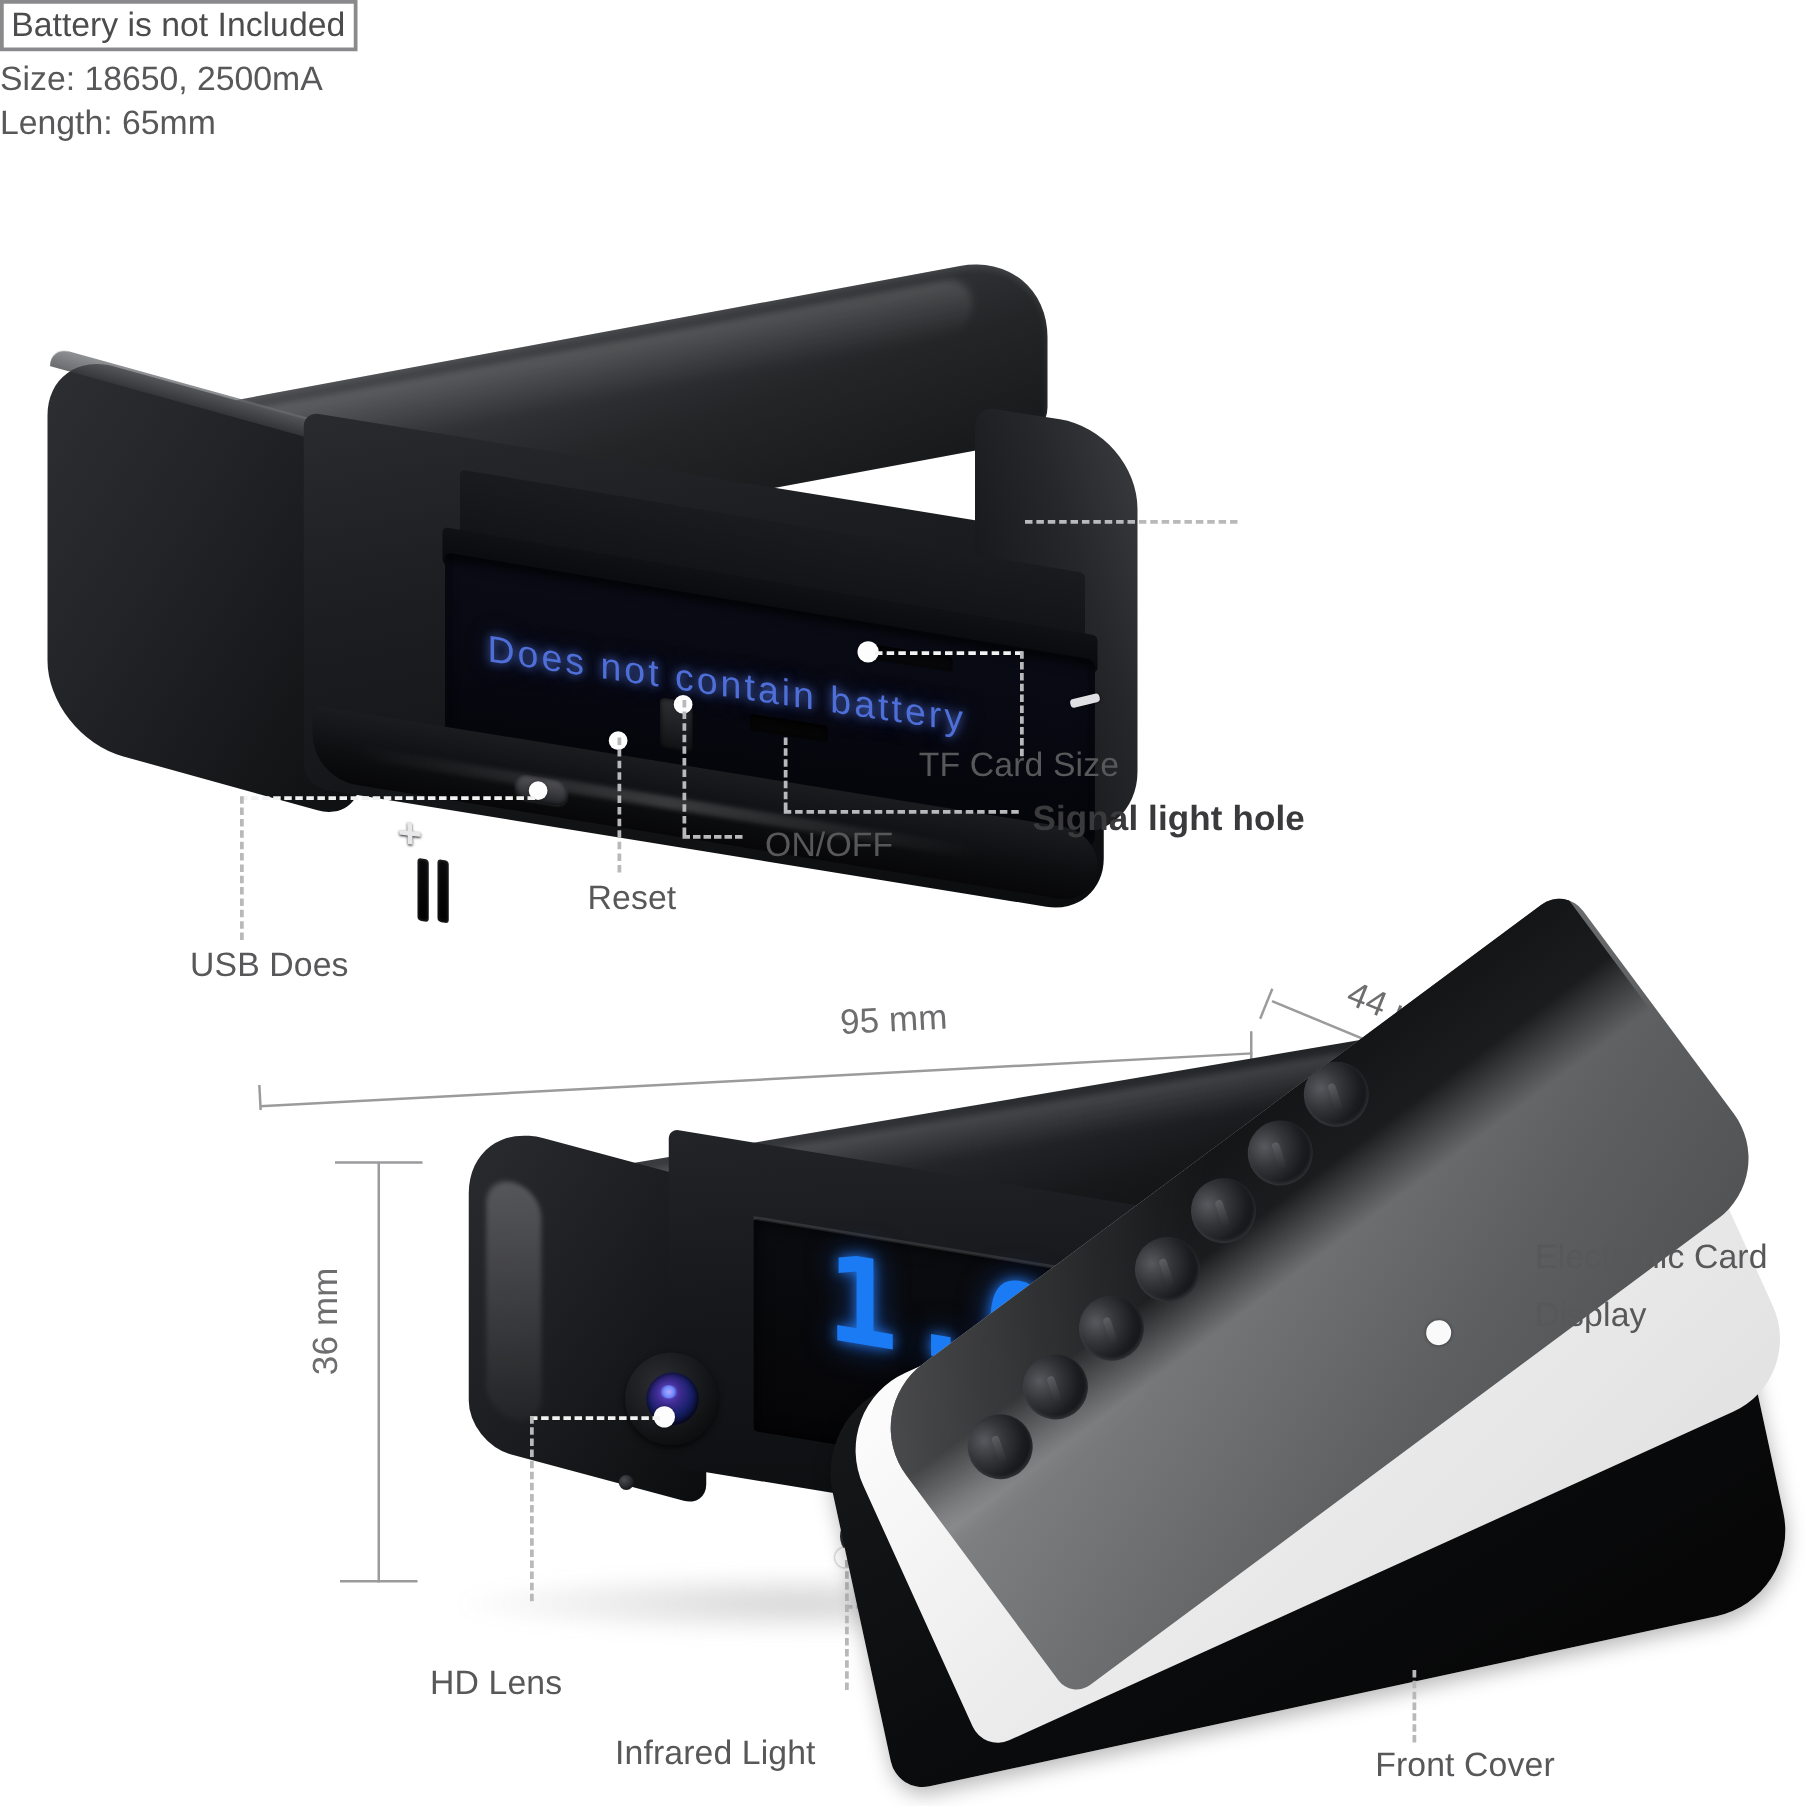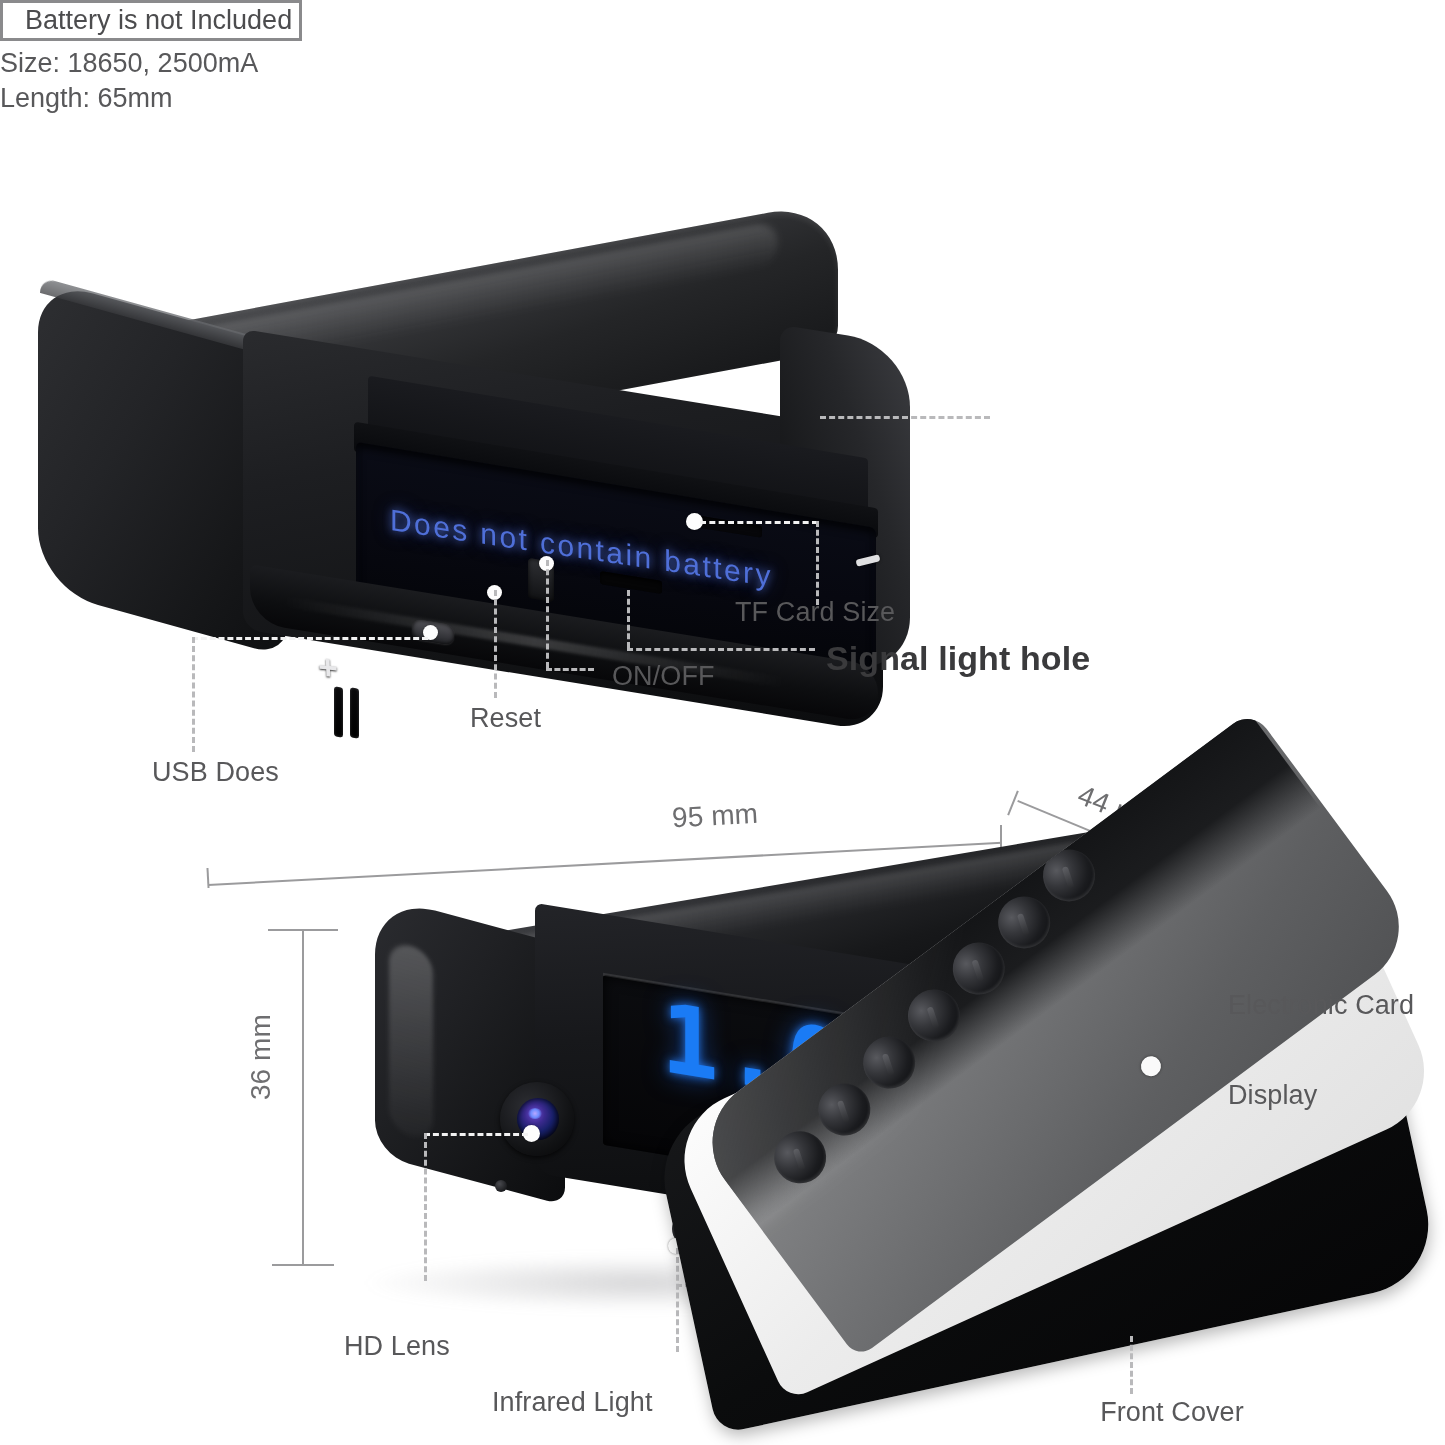--- a/index.html
+++ b/index.html
@@ -14,28 +14,28 @@
   
   .lbl{
     position:absolute;
     color:#58585a;
     font-family:"Liberation Sans", sans-serif;
     font-size:27px;
     line-height:1.22;
     white-space:pre;
     letter-spacing:.1px;
   }
-  .lbl.bold{font-weight:bold;color:#3a3a3c;font-size:34px;}
+  .lbl.bold{font-weight:bold;color:#3a3a3c;font-size:28px;}
 
   
   #battery-info{left:1000px;top:330px;}
   #battery-info .boxed{
     display:inline-block;
     border:3px solid #8a8a8c;
-    padding:3px 7px 4px 22px;
+    padding:3px 7px 4px 6px;
     color:#4c4c4e;
     font-size:27px;
     line-height:1.05;
     margin-bottom:5px;
   }
   #battery-info .line{
     color:#58585a;font-size:27px;line-height:1.30;white-space:pre;
   }
 
   
@@ -459,18 +459,18 @@
 
           <div class="fc-dot"></div>
         </div>
       </div>
     </div>
   </div>
 
   <div class="dash-v" style="left:1130px;top:1336px;height:58px;"></div>
 
   <div class="lbl" style="left:1228px;top:989px;">Electronic Card</div>
-  <div class="lbl" style="left:1228px;top:1079px;">Display</div>
+  <div class="lbl" style="left:1228px;top:1036px;">Display</div>
   <div class="lbl" style="left:344px;top:1330px;">HD Lens</div>
   <div class="lbl" style="left:492px;top:1386px;">Infrared Light</div>
   <div class="lbl" style="left:1172px;top:1396px;transform:translateX(-50%);">Front Cover</div>
 
 </div>
 
 </body></html>

